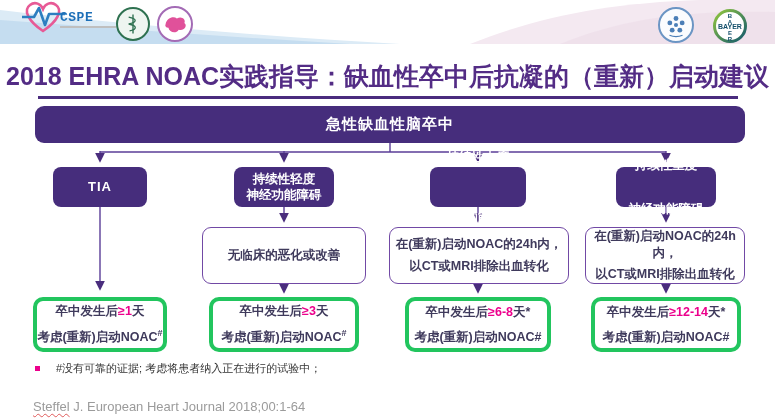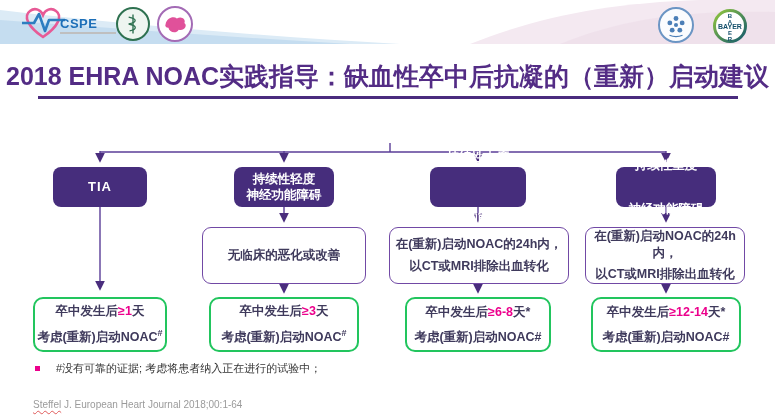--- a/index.html
+++ b/index.html
@@ -4,21 +4,21 @@
 <style>
   html,body{margin:0;padding:0;background:#fff;}
   .page{position:relative;width:775px;height:420px;background:#ffffff;overflow:hidden;
         font-family:"Liberation Sans","DejaVu Sans",sans-serif;}
   
   .banner{position:absolute;left:0;top:0;width:775px;height:44px;}
   .banner-bg{position:absolute;left:0;top:0;}
   .logo{position:absolute;}
   .circle-logo{border-radius:50%;box-sizing:border-box;background:#fff;
                display:flex;align-items:center;justify-content:center;}
-  .cspe-wrap{left:20px;top:6px;width:100px;height:36px;}
+  .cspe-wrap{left:20px;top:0;width:100px;height:36px;font-family:Liberation Mono, monospace;}
   .cspe-text{position:absolute;left:40px;top:10px;font-size:13px;font-weight:bold;color:#1d6fb8;letter-spacing:.5px;}
   .cspe-subline{position:absolute;left:40px;top:26px;width:56px;height:2px;background:#bfbfbf;}
   .csa-logo{left:116px;top:7px;width:34px;height:34px;border:2px solid #2e7150;background:#eef5f0;}
   .map-logo{left:157px;top:6px;width:36px;height:36px;border:2px solid #a36bb5;}
   .soc-logo{left:658px;top:7px;width:36px;height:36px;border:2px solid #6b95c4;background:#fbfcfe;}
   .bayer-wrap{left:712px;top:8px;width:36px;height:36px;}
   
   .title{position:absolute;left:0;top:60px;width:775px;text-align:center;
          font-size:25px;font-weight:bold;color:#532c85;}
   .title-rule{position:absolute;left:38px;top:96px;width:700px;height:2.5px;background:#4a2b7e;}
@@ -30,35 +30,35 @@
   .cond{height:40px;border-radius:8px;font-size:12.5px;line-height:1.3;}
   .pos-cond1{left:53px;top:167px;width:94px;font-size:13px;letter-spacing:1px;}
   .pos-cond2{left:234px;top:167px;width:100px;}
   .pos-cond3{left:430px;top:167px;width:96px;gap:44px;}
   .pos-cond4{left:616px;top:167px;width:100px;gap:28px;}
   .mid{background:#fff;border:1.5px solid #7149a5;border-radius:9px;color:#3f3a5c;
        font-size:12.5px;row-gap:5px;line-height:1.35;}
   .pos-mid2{left:202px;top:227px;width:164px;height:57px;}
   .pos-mid3{left:389px;top:227px;width:180px;height:57px;}
   .pos-mid4{left:585px;top:227px;width:160px;height:57px;}
-  .res{background:#fff;border:2px solid #22c55e;border-radius:10px;color:#3f3a5c;
+  .res{background:#fff;border:4px solid #22c55e;border-radius:10px;color:#3f3a5c;
        font-size:12.5px;row-gap:8px;}
   .pos-res1{left:33px;top:297px;width:134px;height:55px;}
   .pos-res2{left:209px;top:297px;width:150px;height:55px;}
   .pos-res3{left:405px;top:297px;width:146px;height:55px;}
   .pos-res4{left:591px;top:297px;width:150px;height:55px;}
   .hl{color:#ec008c;}
   .res sup{font-size:9px;}
   .connectors{position:absolute;left:0;top:0;z-index:1;pointer-events:none;}
   
   .footnotes{position:absolute;left:33px;top:361px;width:715px;z-index:2;}
   .fn{display:flex;align-items:flex-start;margin-bottom:6px;}
   .fn-bullet{flex:0 0 auto;width:5px;height:5px;background:#ec008c;margin:5px 16px 0 2px;}
   .fn-text{font-size:11px;color:#333333;line-height:14px;}
-  .citation{position:absolute;left:33px;top:399px;font-size:10px;color:#9b9b9b;z-index:2;}
+  .citation{position:absolute;left:33px;top:399px;font-size:13px;color:#9b9b9b;z-index:2;}
   .cite-author{text-decoration:underline wavy #e05b5b 1px;text-underline-offset:2px;}
 </style>
 </head>
 <body>
 
 <div class="page">
 
   <div class="banner">
     <svg class="banner-bg" width="775" height="44" viewBox="0 0 775 44">
       <rect width="775" height="44" fill="#ffffff"></rect>
@@ -118,20 +118,21 @@
         <text x="18" y="15.5" text-anchor="middle" font-size="6" font-weight="bold" fill="#14506b">A</text>
         <text x="18" y="27" text-anchor="middle" font-size="6" font-weight="bold" fill="#14506b">E</text>
         <text x="18" y="32.5" text-anchor="middle" font-size="6" font-weight="bold" fill="#14506b">R</text>
       </svg>
     </div>
   </div>
 
   <div class="title">2018 EHRA NOAC实践指导：缺血性卒中后抗凝的（重新）启动建议</div>
   <div class="title-rule"></div>
 
+  <div class="box purple root">急性缺血性脑卒中</div>
 
   <svg class="connectors" width="775" height="420" viewBox="0 0 775 420">
     <defs>
       <marker id="arw" viewBox="0 0 8 8" refX="5" refY="4" markerWidth="7" markerHeight="7" orient="auto">
         <path d="M0 0 L8 4 L0 8 Z" fill="#4a2d7d"></path>
       </marker>
     </defs>
     <g stroke="#5a3d97" stroke-width="1.4" fill="none">
       <path d="M390 143 V152"></path>
       <path d="M100 152 H666"></path>

